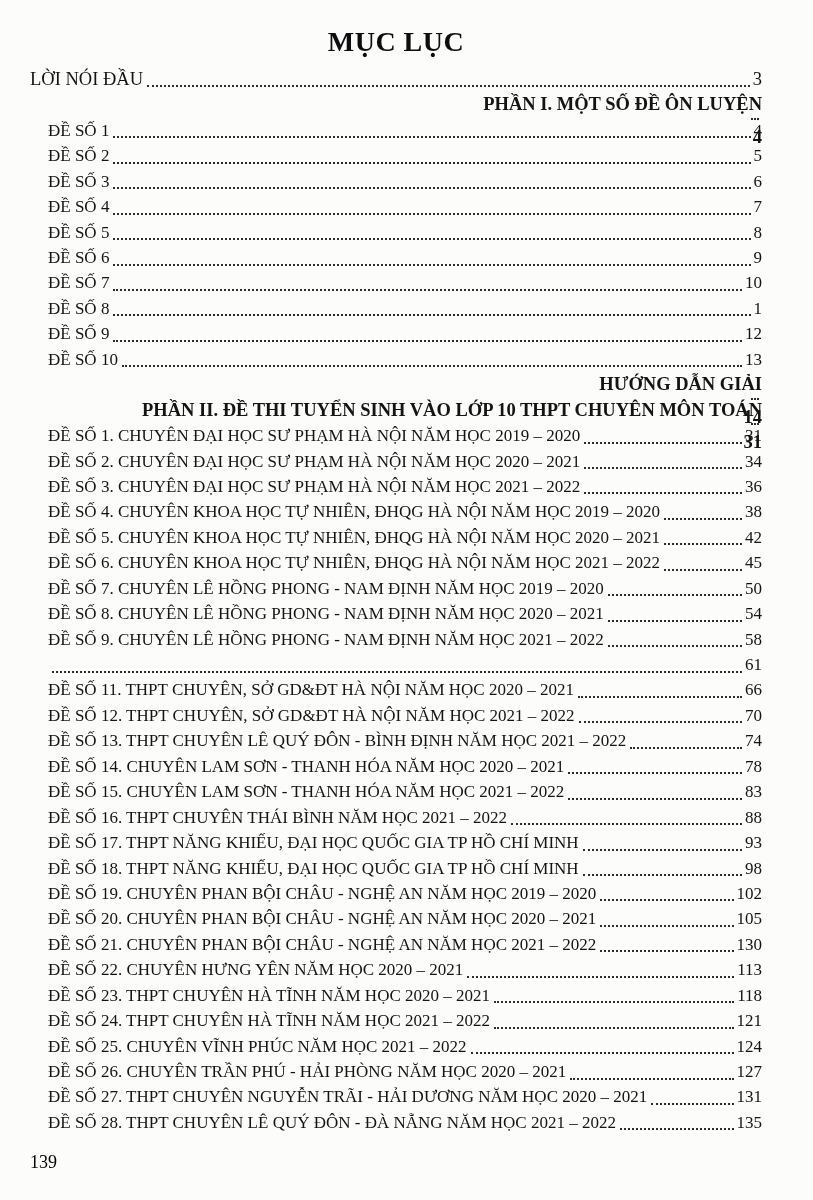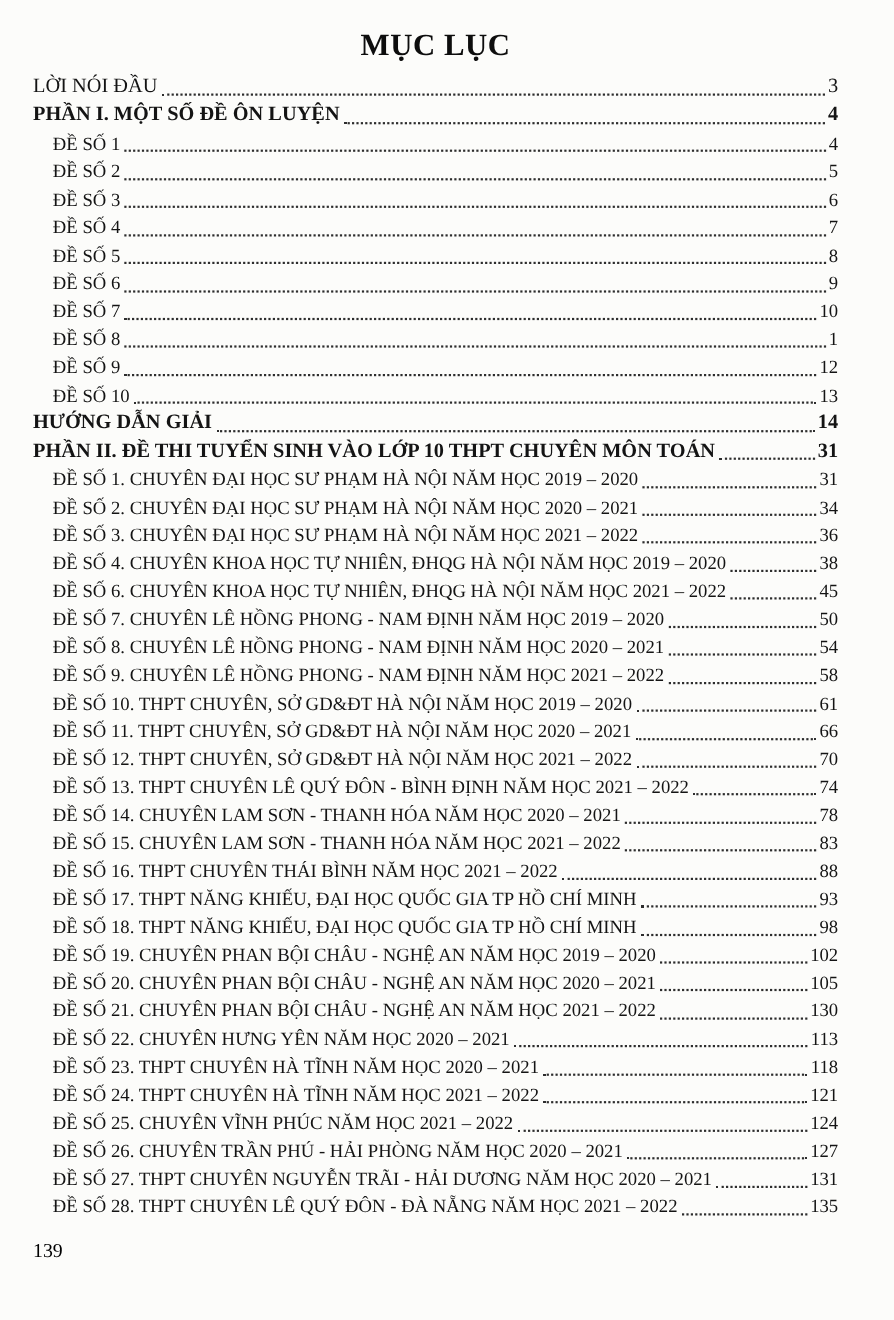--- a/index.html
+++ b/index.html
@@ -46,21 +46,21 @@
     min-width: 8px;
     border-bottom: 2px dotted #2d2d2d;
     margin: 0 3px 5px 4px;
   }
   .toc-row .pg {
     flex: 0 0 auto;
     text-align: right;
   }
   .lvl0 { font-size: 18.5px; }
   .lvl1 { font-size: 17px; padding-left: 18px; }
-  .bold { font-weight: bold; }
+  .bold { font-weight: bold; flex-direction: column; }
   .footer {
     margin-top: 17px;
     text-align: left;
     font-size: 18px;
     color: #000000;
   }
 </style>
 </head>
 <body>
 
@@ -170,20 +170,25 @@
         <span class="dots"></span>
         <span class="pg">36</span>
       </div>
 
       <div class="toc-row lvl1">
         <span class="label">ĐỀ SỐ 4. CHUYÊN KHOA HỌC TỰ NHIÊN, ĐHQG HÀ NỘI NĂM HỌC 2019 – 2020</span>
         <span class="dots"></span>
         <span class="pg">38</span>
       </div>
 
+      <div class="toc-row lvl1">
+        <span class="label">ĐỀ SỐ 5. CHUYÊN KHOA HỌC TỰ NHIÊN, ĐHQG HÀ NỘI NĂM HỌC 2020 – 2021</span>
+        <span class="dots"></span>
+        <span class="pg">42</span>
+      </div>
 
       <div class="toc-row lvl1">
         <span class="label">ĐỀ SỐ 6. CHUYÊN KHOA HỌC TỰ NHIÊN, ĐHQG HÀ NỘI NĂM HỌC 2021 – 2022</span>
         <span class="dots"></span>
         <span class="pg">45</span>
       </div>
 
       <div class="toc-row lvl1">
         <span class="label">ĐỀ SỐ 7. CHUYÊN LÊ HỒNG PHONG - NAM ĐỊNH NĂM HỌC 2019 – 2020</span>
         <span class="dots"></span>
@@ -196,21 +201,20 @@
         <span class="pg">54</span>
       </div>
 
       <div class="toc-row lvl1">
         <span class="label">ĐỀ SỐ 9. CHUYÊN LÊ HỒNG PHONG - NAM ĐỊNH NĂM HỌC 2021 – 2022</span>
         <span class="dots"></span>
         <span class="pg">58</span>
       </div>
 
       <div class="toc-row lvl1">
-        <span class="label">ĐỀ SỐ 10. THPT CHUYÊN, SỞ GD&amp;ĐT HÀ NỘI NĂM HỌC 2019 – 2020</span>
         <span class="dots"></span>
         <span class="pg">61</span>
       </div>
 
       <div class="toc-row lvl1">
         <span class="label">ĐỀ SỐ 11. THPT CHUYÊN, SỞ GD&amp;ĐT HÀ NỘI NĂM HỌC 2020 – 2021</span>
         <span class="dots"></span>
         <span class="pg">66</span>
       </div>
 

